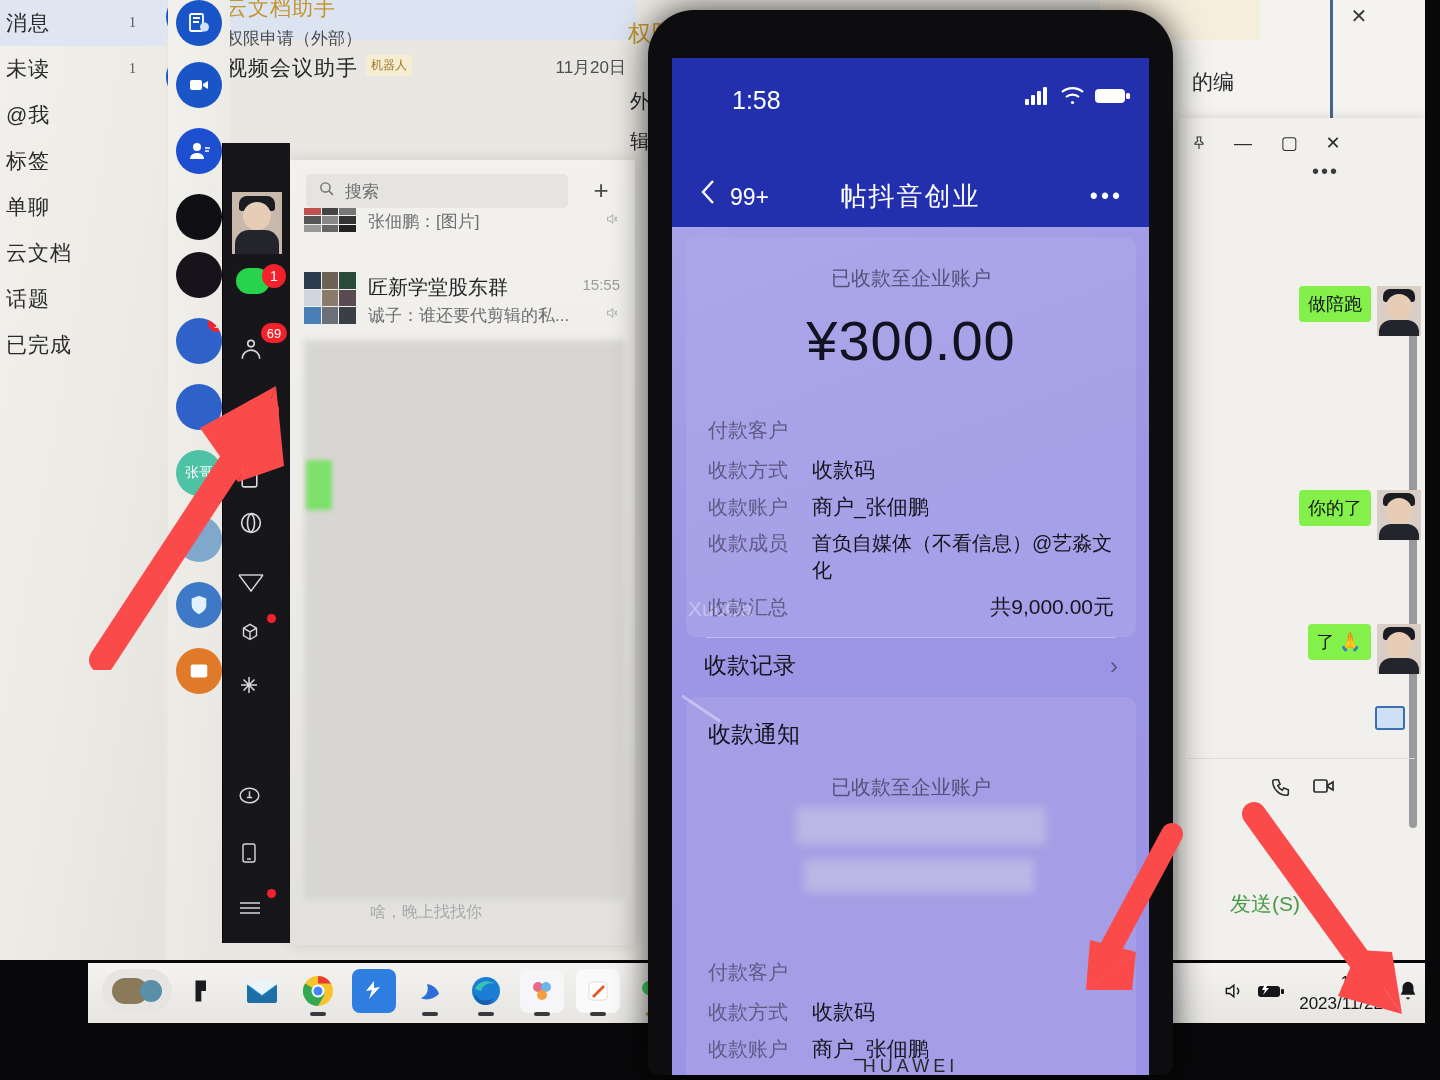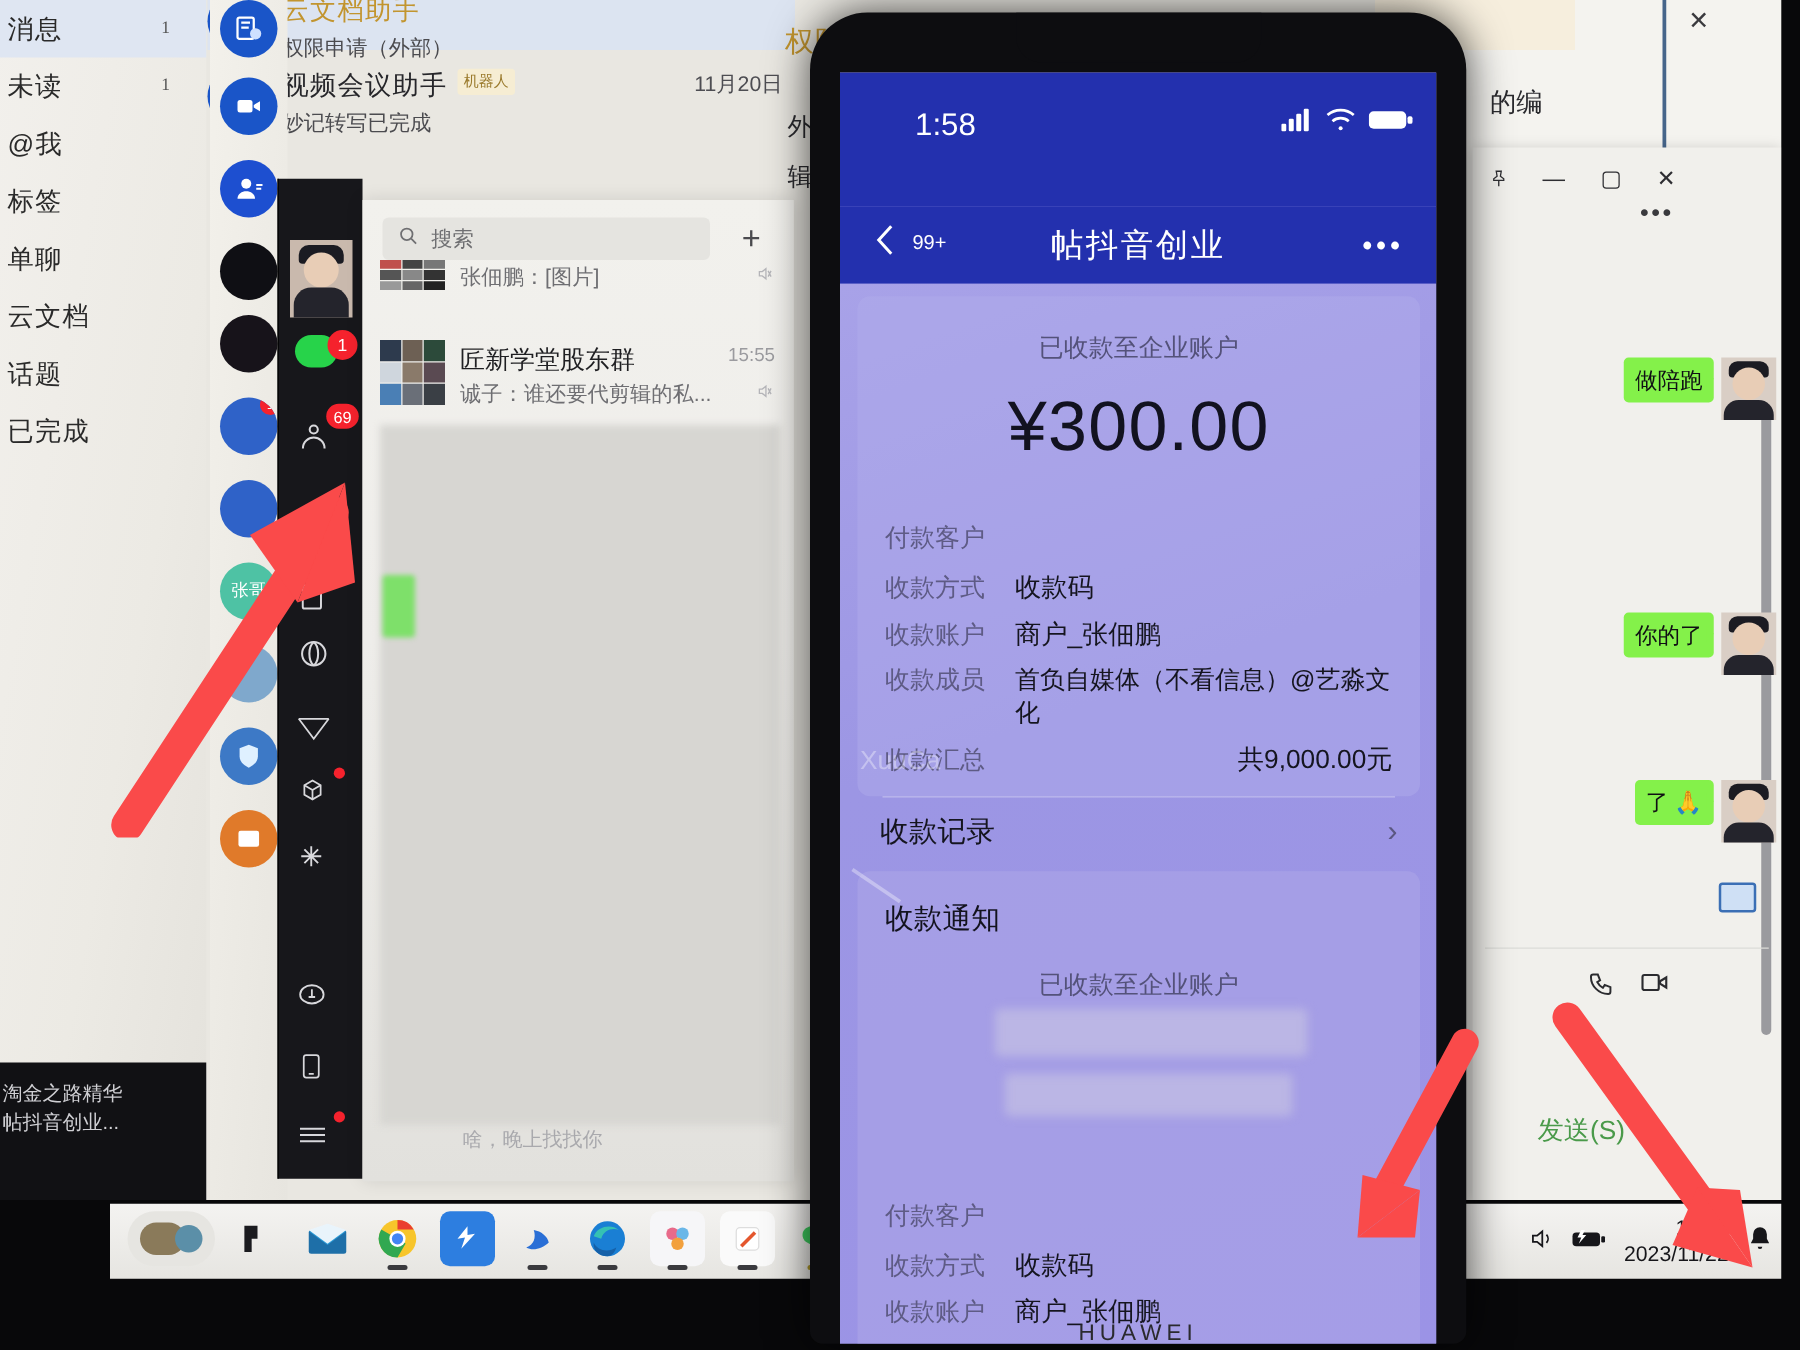--- a/index.html
+++ b/index.html
@@ -204,22 +204,22 @@
   }
   .ph-status {
     position: absolute; left: 0; top: 0; width: 477px; height: 107px;
     background: #2330ae;
   }
   .ph-time { position: absolute; left: 60px; top: 28px; color: #fff; font-size: 25px; }
   .ph-sig  { position: absolute; right: 18px; top: 28px; display: flex; gap: 9px;
              align-items: center; color: #fff; }
   .ph-nav  { position: absolute; left: 0; top: 107px; width: 477px; height: 62px;
              background: #2330ae; display:flex; align-items:center; }
-  .ph-back { position: absolute; left: 28px; top: 14px; display:flex; align-items:center;
-             gap: 14px; color: #fff; font-size: 16px; }
+  .ph-back { position: absolute; left: 28px; top: 14px; display:flex; align-items:flex-end;
+             gap: 14px; color: #fff; font-size: 23px; }
   .ph-title{ position: absolute; left: 0; right:0; top: 14px; text-align:center;
              color:#fff; font-size: 26px; letter-spacing: 2px; }
   .ph-more { position: absolute; right: 26px; top: 18px; color:#fff; font-size: 23px;
              letter-spacing: 3px; }
   .ph-body { position: absolute; left: 0; top: 169px; width: 477px; height: 848px;
              background: linear-gradient(160deg,#a8a2e8 0%, #9c96e4 40%, #9b93e6 100%); }
   .card { position: absolute; left: 14px; width: 450px;
           background: rgba(173,167,233,.55); border-radius: 10px; }
   .card-title-sm { text-align:center; font-size: 20px; color: #54527a; }
   .amount { text-align:center; font-size: 56px; color: #121220; letter-spacing: 1px;
@@ -273,21 +273,20 @@
           <svg width="25" height="25" viewBox="0 0 24 24" fill="#fff">
             <rect x="3" y="7" width="12" height="10" rx="2"></rect>
               <path d="M16 11l5-3v8l-5-3z"></path>
           </svg>
         </div>
         <div style="position:relative; width:400px;">
           <div style="display:flex;align-items:center;">
             <span class="conv-title dk">视频会议助手</span>
             <span class="conv-tag">机器人</span>
           </div>
-          <div class="conv-sub">妙记转写已完成</div>
           <div class="conv-date">11月20日</div>
         </div>
       </div>
     </div>
     <div style="position:absolute;left:628px;top:18px;font-size:23px;color:#c2952f;letter-spacing:1px;">权限申请（外部）</div>
     <div style="position:absolute;left:630px;top:88px;font-size:20px;color:#2b2b2f;">外</div>
     <div style="position:absolute;left:630px;top:128px;font-size:20px;color:#2b2b2f;">辑</div>
 
     <div class="filter-pane">
       <div class="filter-item active" style="top:0;">
@@ -310,24 +309,20 @@
       <div class="filter-item">
         <span>云文档</span>
         </div>
       <div class="filter-item">
         <span>话题</span>
         </div>
       <div class="filter-item">
         <span>已完成</span>
         </div>
 
-      <div class="filter-bottom">
-        <div>淘金之路精华</div>
-        <div>帖抖音创业...</div>
-      </div>
     </div>
 
     <div class="avatar-rail">
       <div class="av" style="top:0; background:#1a55c8;">
         <svg width="24" height="24" viewBox="0 0 24 24" fill="none" stroke="#fff" stroke-width="1.8">
           <rect x="3" y="3" width="13" height="17" rx="1.5"></rect>
             <path d="M6 7h7M6 11h6"></path>
           <circle cx="17.5" cy="16" r="4.5" fill="#cfe0ff" stroke="none"></circle>
           </svg>
       </div>

